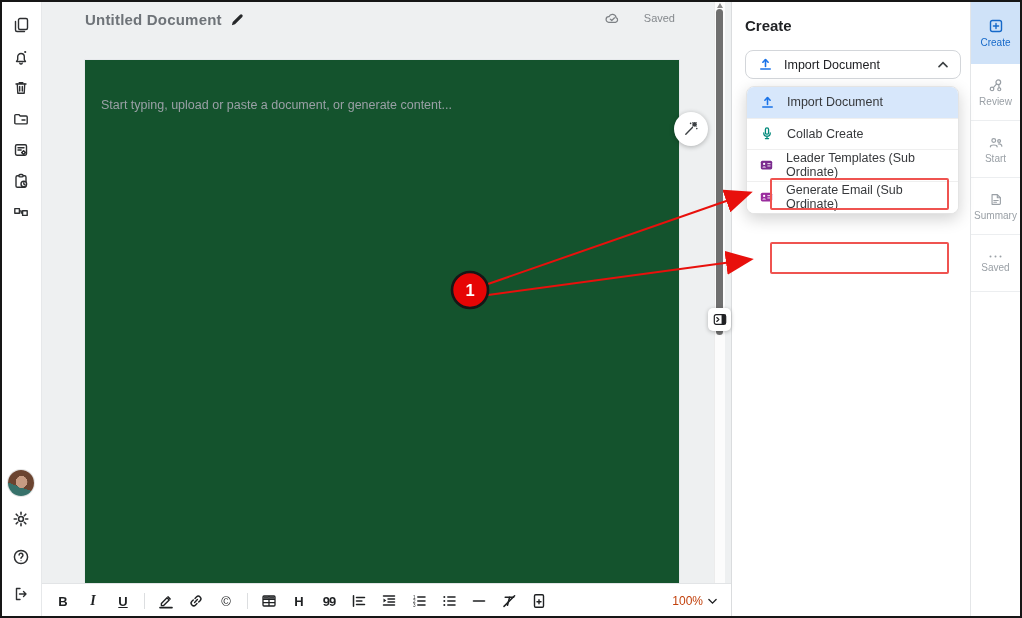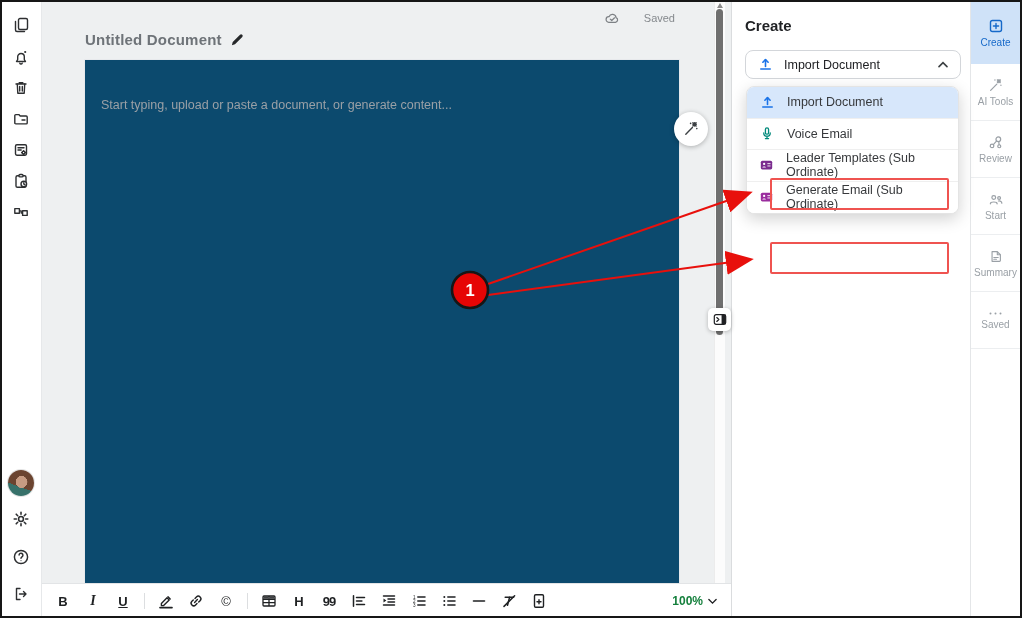--- a/index.html
+++ b/index.html
@@ -12,45 +12,45 @@
   .left-rail { position:absolute; left:0; top:0; bottom:0; width:42px; background:#fff; border-right:1px solid #e6e8ea; z-index:5; }
   .lr-icon { position:absolute; left:50%; transform:translate(-50%,-50%); color:#2d2f31; display:flex; align-items:center; justify-content:center; cursor:pointer; }
   .avatar { position:absolute; left:8px; top:470px; width:26px; height:26px; border-radius:50%;
     background:
       radial-gradient(circle at 52% 46%, #c79b82 0 30%, rgba(0,0,0,0) 31%),
       linear-gradient(200deg, #6b4430 0 62%, #37716a 62%);
     box-shadow:0 0 0 1px #e3e3e3; }
 
   
   .main { position:absolute; left:42px; top:0; width:689px; height:618px; background:#eef0f1; }
-  .doc-title-row { position:absolute; left:43px; top:11px; display:flex; align-items:center; gap:8px;margin-top:20px; }
+  .doc-title-row { position:absolute; left:43px; top:11px; display:flex; align-items:center; gap:8px; }
   .doc-title { font-size:15px; font-weight:bold; color:#6e7378; letter-spacing:.2px; }
   .saved { position:absolute; right:56px; top:12px; display:flex; align-items:center; gap:24px; color:#85898d; font-size:11px; }
-  .page { position:absolute; left:43px; top:60px; width:594px; height:523px; background:#0c4a6e; box-shadow:0 0 0 1px #e7e9ec; }
+  .page { position:absolute; left:43px; top:60px; width:594px; height:523px; background:#14532d; box-shadow:0 0 0 1px #e7e9ec; }
   .placeholder { position:absolute; left:16px; top:38px; font-size:12.5px; color:#9aa0a6; }
   .fab { position:absolute; left:632px; top:112px; width:34px; height:34px; border-radius:50%; background:#fff;
          box-shadow:0 1px 5px rgba(0,0,0,.28); display:flex; align-items:center; justify-content:center; color:#3c4043; z-index:7; cursor:pointer; }
   .vscroll-track { position:absolute; left:672px; top:0; width:11px; height:583px; background:#fcfcfc; border-left:1px solid #ececec; }
   .vscroll-up { position:absolute; left:675px; top:3px; width:0; height:0; border-left:3.5px solid transparent; border-right:3.5px solid transparent; border-bottom:5px solid #8a8a8a; }
   .vscroll-thumb { position:absolute; left:674px; top:9px; width:7px; height:326px; background:#6f6f6f; border-radius:4px; cursor:pointer; }
   .panel-toggle { position:absolute; left:666px; top:308px; width:23px; height:23px; background:#fff; border-radius:5px;
                   box-shadow:0 1px 4px rgba(0,0,0,.25); display:flex; align-items:center; justify-content:center; color:#202124; z-index:8; cursor:pointer; }
 
   
   .toolbar { position:absolute; left:0; bottom:0; width:689px; height:35px; background:#fff; border-top:1px solid #e2e4e6;
              display:flex; align-items:center; padding:0 10px 0 6px; z-index:9; }
   .tb { width:24px; height:24px; margin:0 3px; border:none; background:transparent; display:flex; align-items:center; justify-content:center;
         color:#1f2123; cursor:pointer; font-family:"Liberation Sans",sans-serif; }
   .tb .glyph { font-size:13px; font-weight:bold; color:#1f2123; }
   .tb .glyph.i { font-style:italic; font-family:"Liberation Serif",serif; font-size:14px; }
   .tb .glyph.u { text-decoration:underline; }
   .tb .glyph.c { font-weight:normal; font-size:13px; }
   .tb .glyph.q { letter-spacing:-1px; }
   .tb-divider { width:1px; height:16px; background:#dcdee0; margin:0 6px; }
-  .zoom-ctl { margin-left:auto; display:flex; align-items:center; gap:5px; color:#15803d; font-size:12px; cursor:pointer; margin-right:4px;font-weight:bold; }
+  .zoom-ctl { margin-left:auto; display:flex; align-items:center; gap:5px; color:#c2410c; font-size:12px; cursor:pointer; margin-right:4px; }
 
   
   .panel { position:absolute; left:731px; top:0; width:239px; height:618px; background:#fff; border-left:1px solid #dadcde; }
   .panel-title { position:absolute; left:13px; top:17px; font-size:15px; font-weight:bold; color:#1f2124; }
   .select { position:absolute; left:13px; top:50px; width:216px; height:29px; border:1px solid #d3d6da; border-radius:8px;
             background:#fff; display:flex; align-items:center; padding:0 12px 0 11px; gap:11px; cursor:pointer; }
   .select-label { font-size:12.5px; color:#202124; flex:1; text-align:left; }
   .menu { position:absolute; left:14px; top:86px; width:213px; background:#fff; border:1px solid #e4e4e4; border-radius:8px;
           box-shadow:0 5px 16px rgba(0,0,0,.18); overflow:hidden; z-index:3; }
   .menu-item { height:31.5px; display:flex; align-items:center; gap:12px; padding:0 12px; cursor:pointer; background:#fff; }
@@ -321,21 +321,21 @@
         <span class="mi-label">Import Document</span>
       </div>
       <div class="menu-item">
         <span class="mi-icon">
           <svg width="14" height="15" viewBox="0 0 16 16" fill="none" stroke="#00897b" stroke-width="1.5" stroke-linecap="round">
               <rect x="6.2" y="1.6" width="3.6" height="7.2" rx="1.8"></rect>
               <path d="M4.3 7.4a3.7 3.7 0 0 0 7.4 0"></path>
               <path d="M8 11.6v2.2M6.2 13.8h3.6"></path>
             </svg>
         </span>
-        <span class="mi-label">Voice Email</span>
+        <span class="mi-label">Collab Create</span>
       </div>
       <div class="menu-item">
         <span class="mi-icon">
           <svg width="15" height="14" viewBox="0 0 16 16">
               <rect x="1.5" y="3" width="13" height="10" rx="1.8" fill="#7b2c8f"></rect>
               <circle cx="5.3" cy="6.8" r="1.3" fill="#fff"></circle>
               <path d="M3.3 10.9c.2-1.6 3.8-1.6 4 0z" fill="#fff"></path>
               <rect x="9" y="6" width="3.6" height="1" fill="#fff"></rect>
               <rect x="9" y="8.6" width="3.6" height="1" fill="#fff"></rect>
             </svg>
@@ -365,30 +365,20 @@
       <span style="display:flex">
         <svg width="16" height="16" viewBox="0 0 16 16" fill="none" stroke="currentColor" stroke-width="1.4" stroke-linejoin="round">
             <rect x="2.5" y="2.5" width="11" height="11" rx="2"></rect>
             <path d="M8 5.4v5.2M5.4 8h5.2" stroke-linecap="round"></path>
           </svg>
       </span>
       <span class="rr-label">Create</span>
     </div>
     <div class="rr-item">
       <span style="display:flex">
-        <svg width="15" height="15" viewBox="0 0 16 16" fill="none" stroke="currentColor" stroke-width="1.3" stroke-linecap="round">
-            <path d="M2.8 13.2L9.4 6.6"></path>
-            <path d="M11.6 1.6v3.4M9.9 3.3h3.4M10 1.9l3.1 3.1M13.1 1.9L10 5"></path>
-            <path d="M13.8 7.8h.01M7.4 2.2h.01" stroke-width="1.5"></path>
-          </svg>
-      </span>
-      <span class="rr-label">AI Tools</span>
-    </div>
-    <div class="rr-item">
-      <span style="display:flex">
         <svg width="15" height="15" viewBox="0 0 16 16" fill="none" stroke="currentColor" stroke-width="1.3">
             <circle cx="4.3" cy="11.6" r="1.9"></circle>
             <circle cx="11" cy="4.6" r="2.5"></circle>
             <circle cx="12" cy="12" r="1.6"></circle>
             <path d="M5.7 10.2l3.3-3.6M11.5 7l.3 3.4" stroke-linecap="round"></path>
           </svg>
       </span>
       <span class="rr-label">Review</span>
     </div>
     <div class="rr-item">

